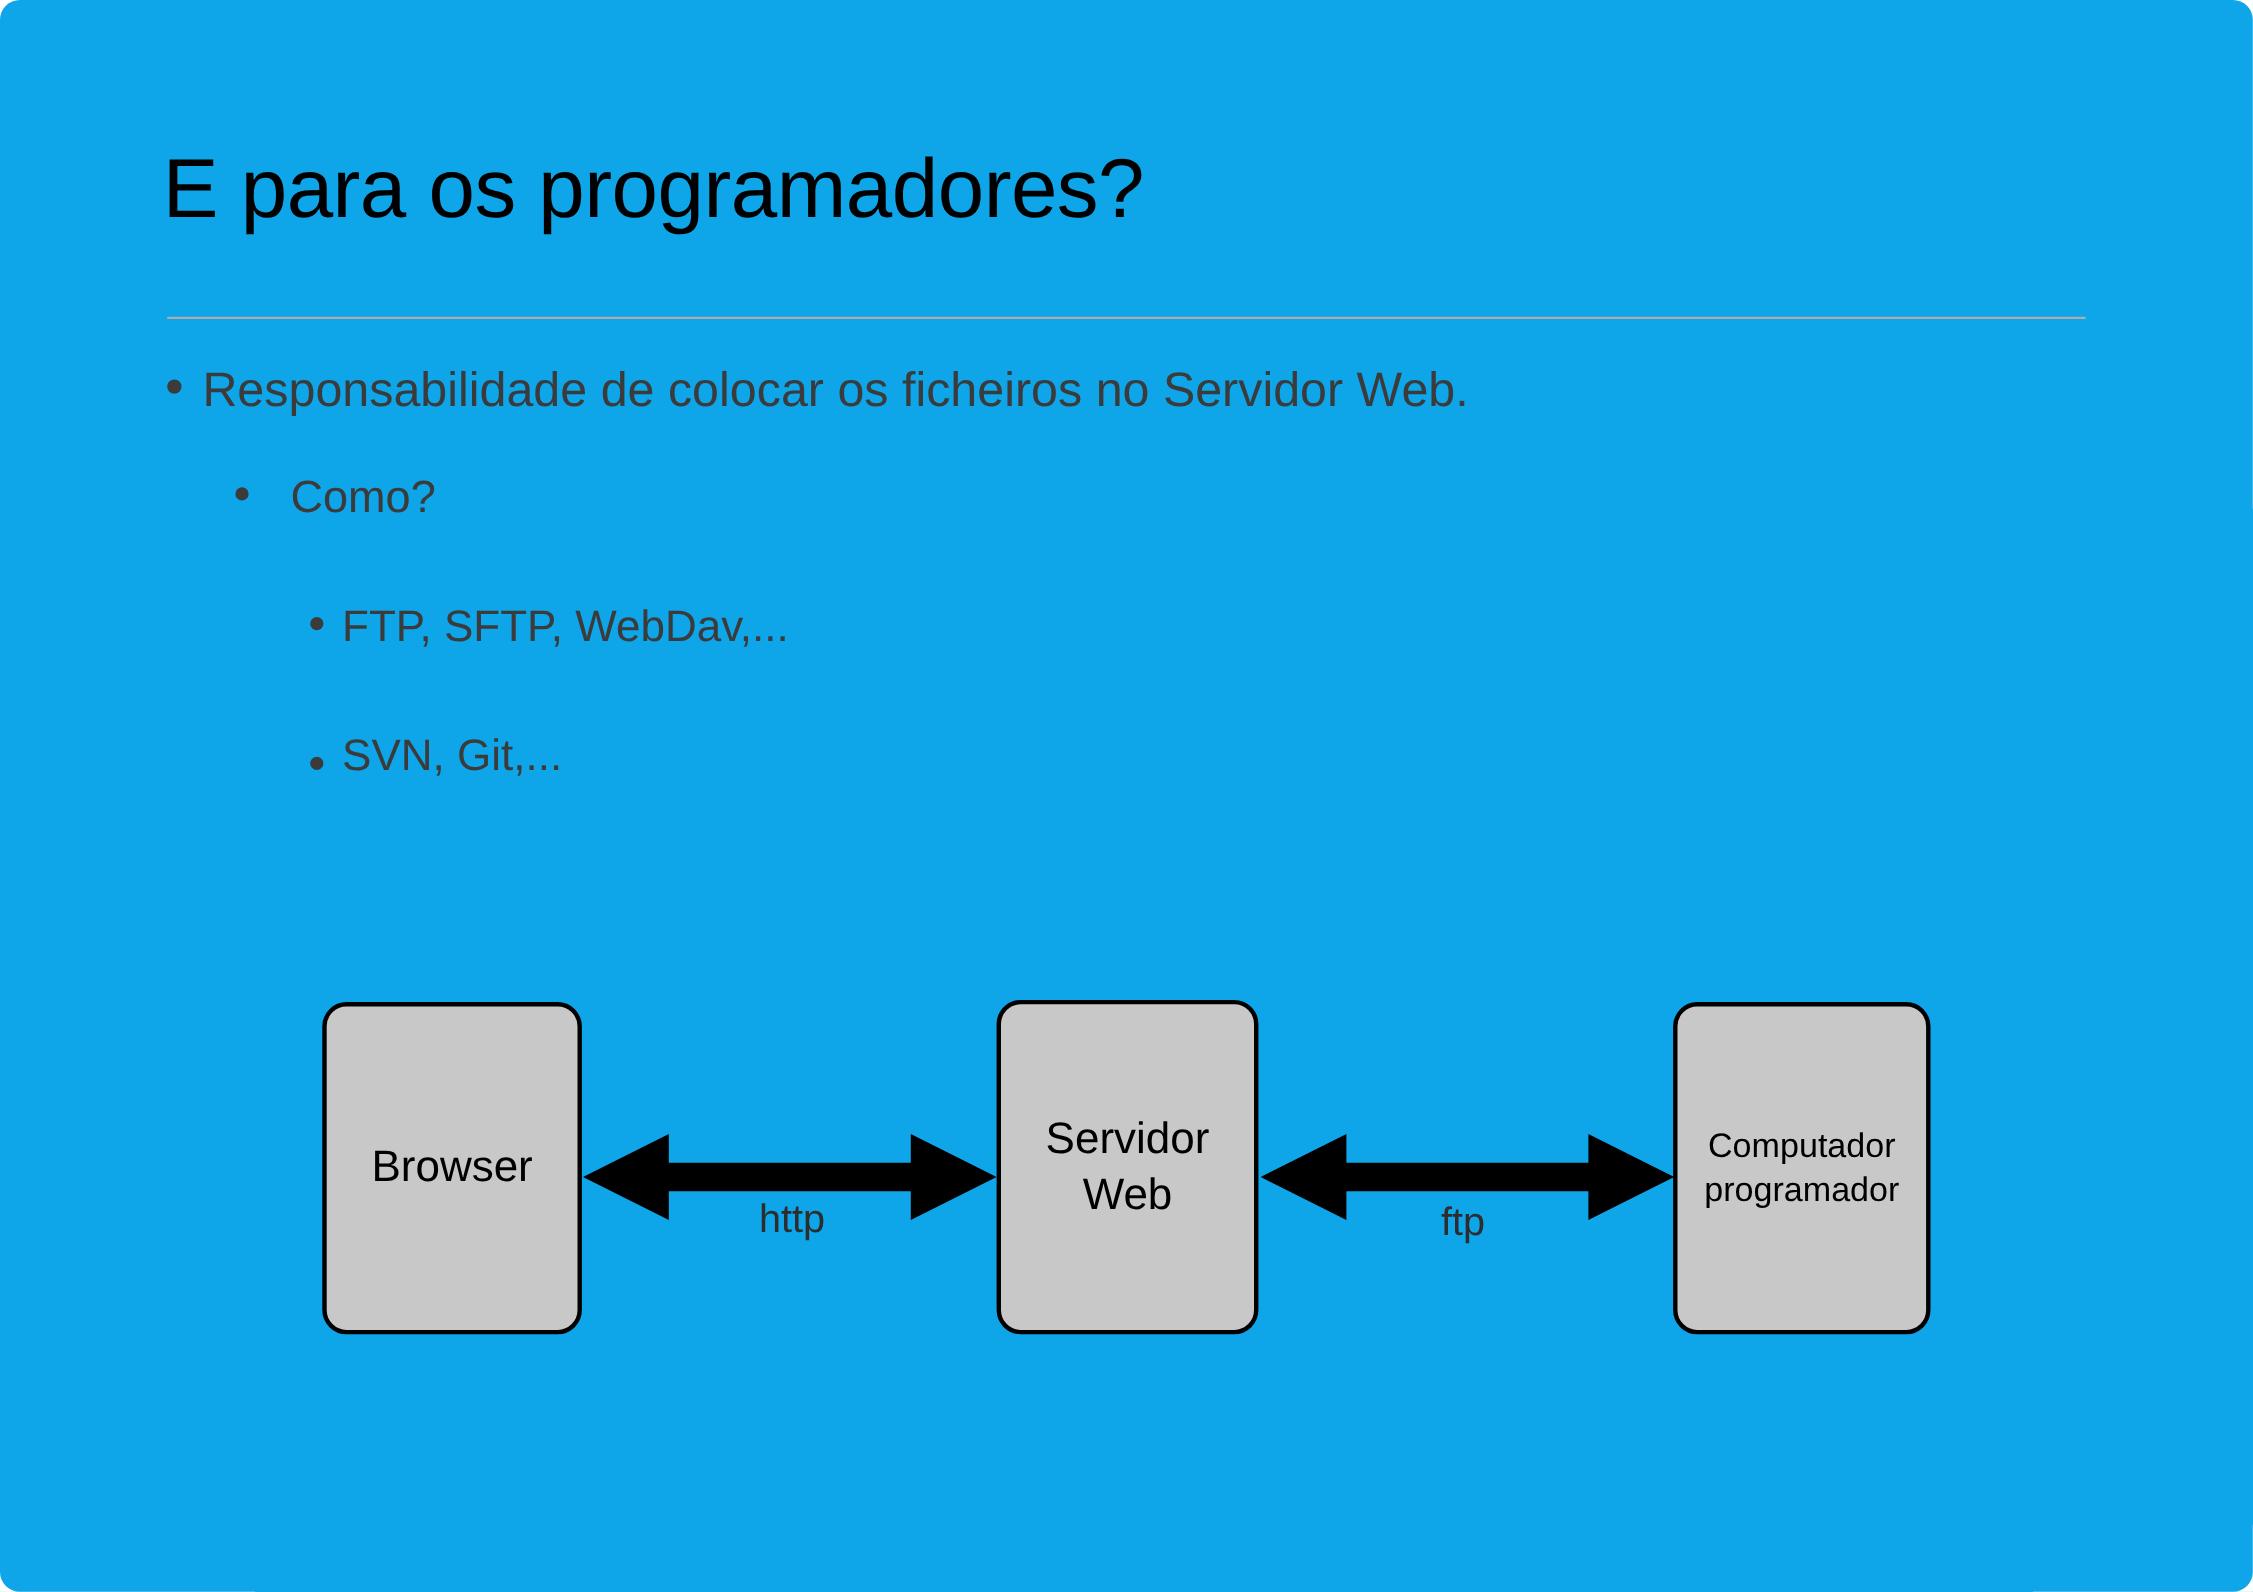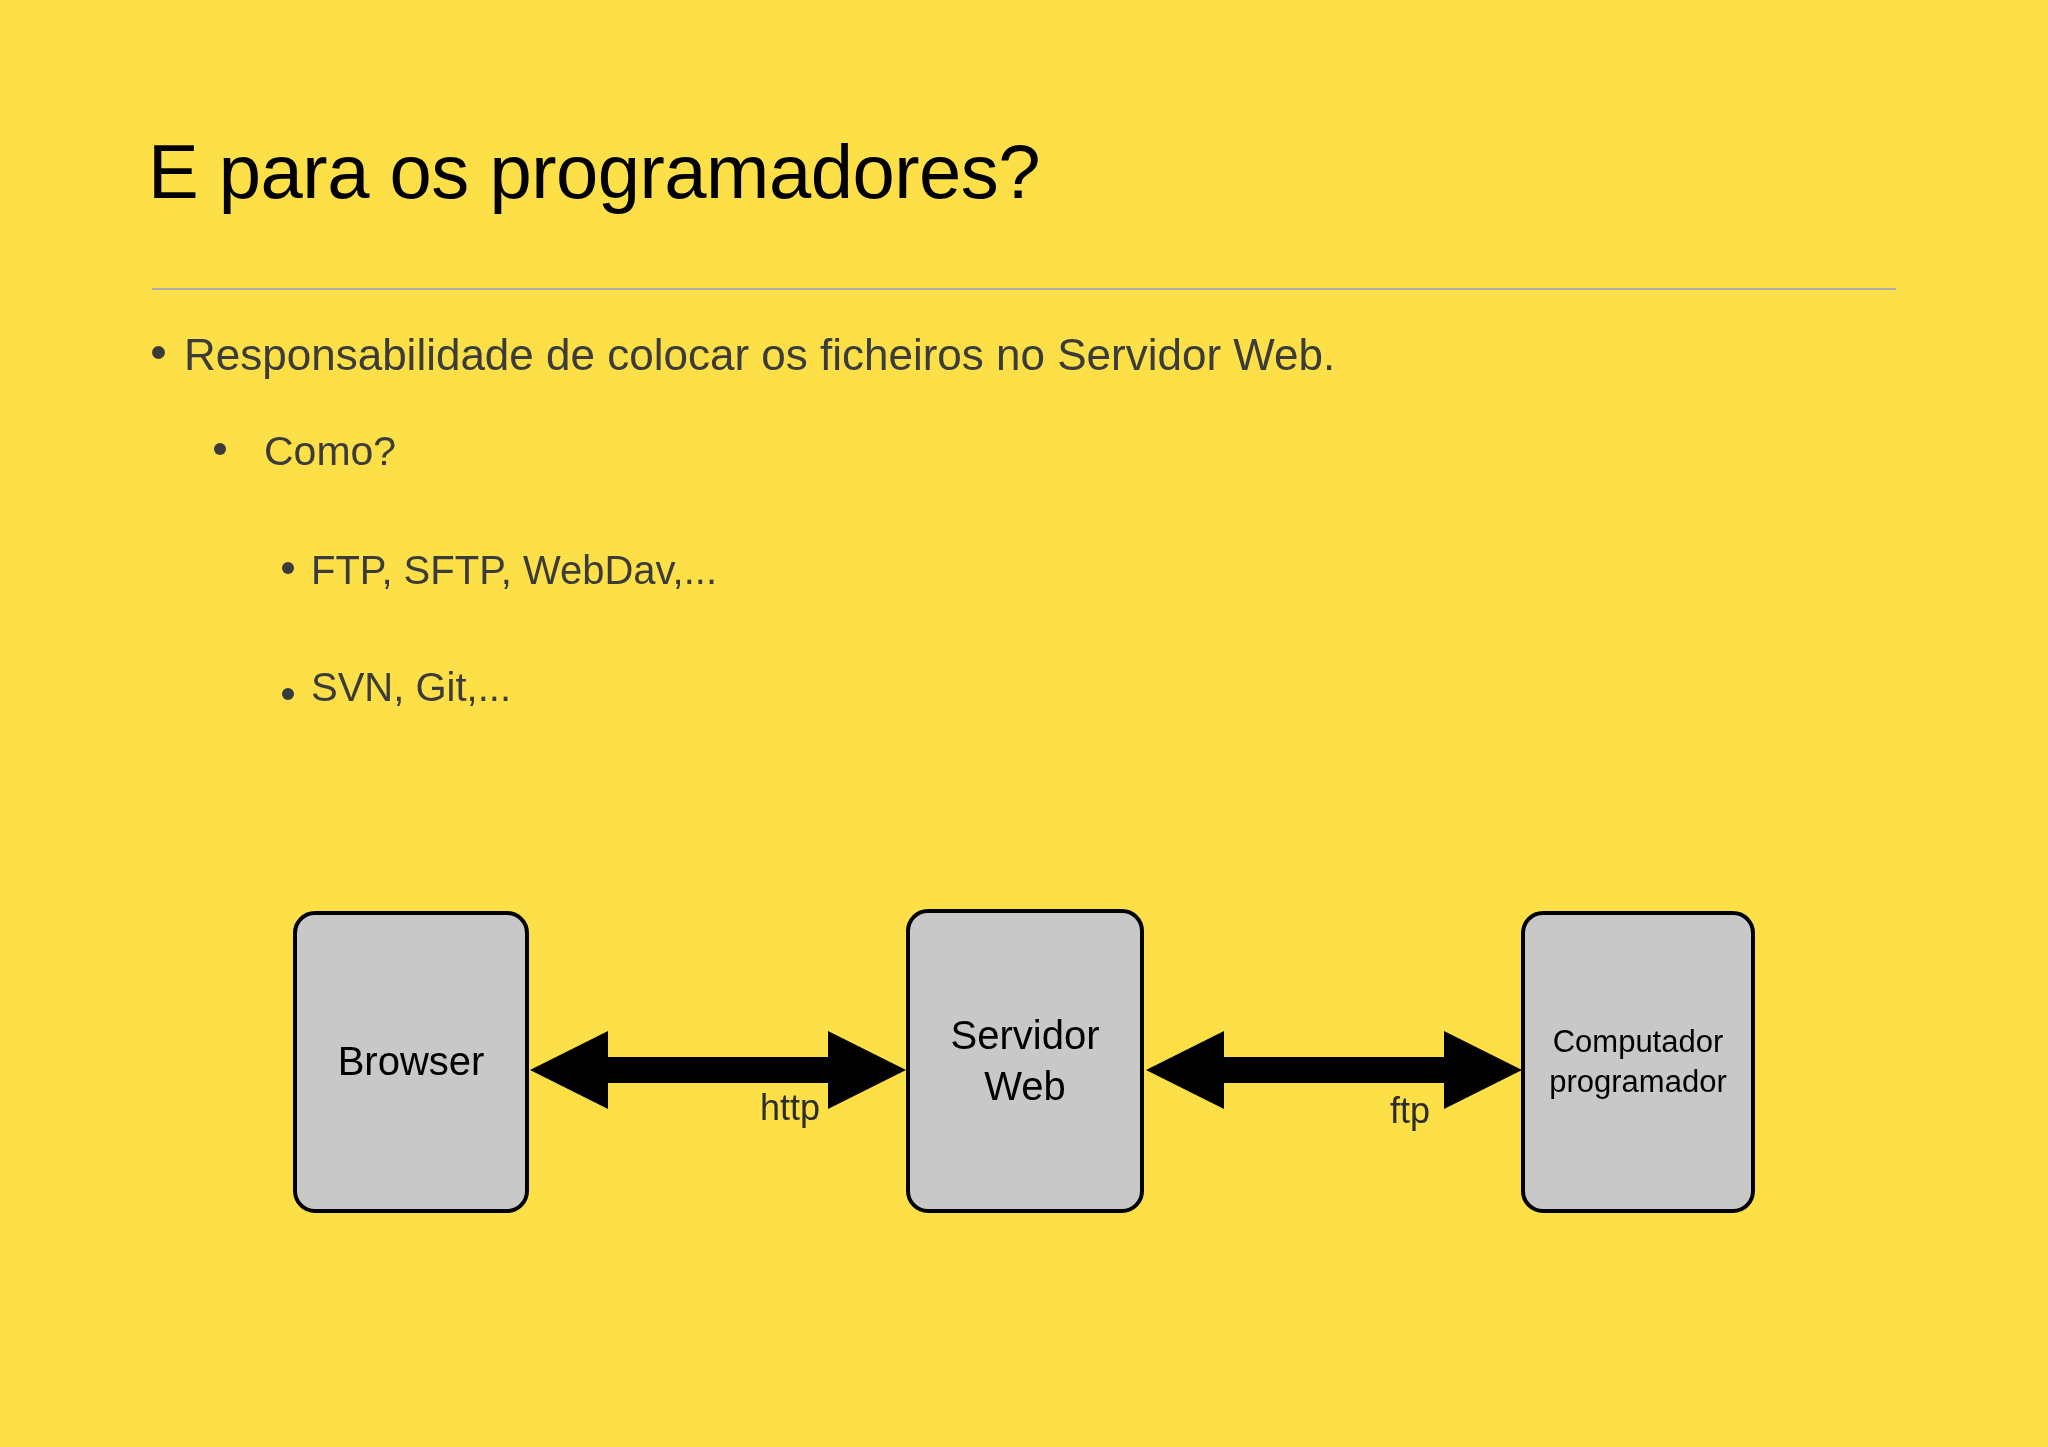--- a/index.html
+++ b/index.html
@@ -12,21 +12,22 @@
     height: 1447px;
     position: relative;
     overflow: hidden;
     font-family: "Liberation Sans", sans-serif;
     -webkit-font-smoothing: antialiased;
   }
 
   .slide {
     position: absolute;
     inset: 0;
-    background: #fde047;
+    background: #0ea5e9;
+    border-radius: 18px;
   }
 
   
   .slide-title {
     position: absolute;
     left: 148px;
     top: 132px;
     font-size: 76px;
     line-height: 1.05;
     font-weight: 300;
@@ -142,21 +143,21 @@
   #node-programmer {
     left: 1521px; top: 911px;
     width: 234px; height: 302px;
   }
   #node-programmer .node-label { font-size: 31px; }
 
   .conn-label {
     position: absolute;
     font-size: 36px;
     color: #2d2d2d;
-    text-align: right;
+    text-align: center;
     white-space: nowrap;
   }
   #label-http { left: 620px;  top: 1087px; width: 200px; }
   #label-ftp  { left: 1230px; top: 1090px; width: 200px; }
 
   .arrow-svg { position: absolute; }
   #arrow-http { left: 530px; top: 1026px; }
   #arrow-ftp  { left: 1146px; top: 1026px; }
 </style>
 </head>

